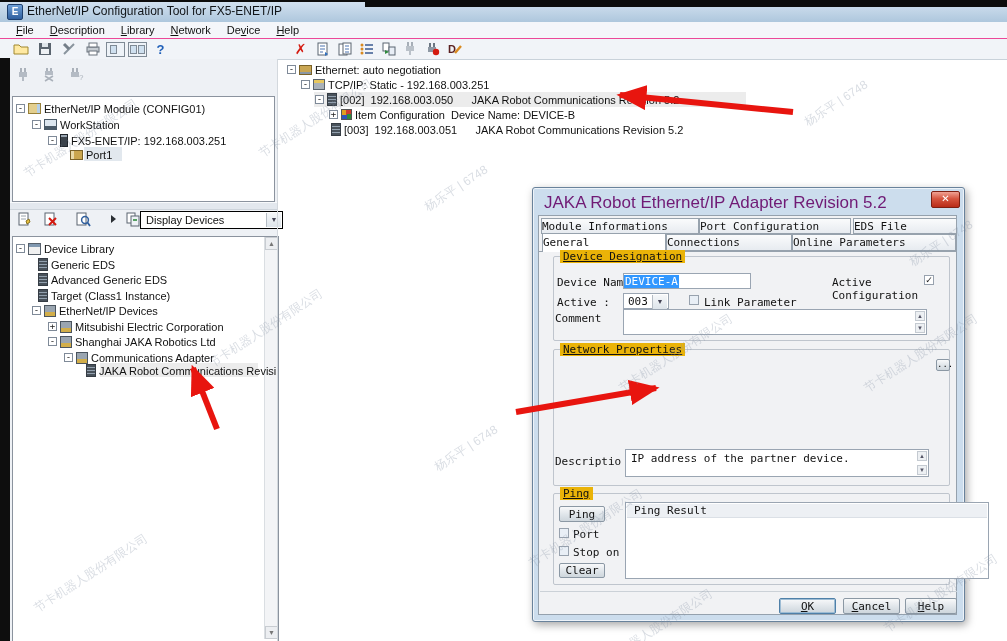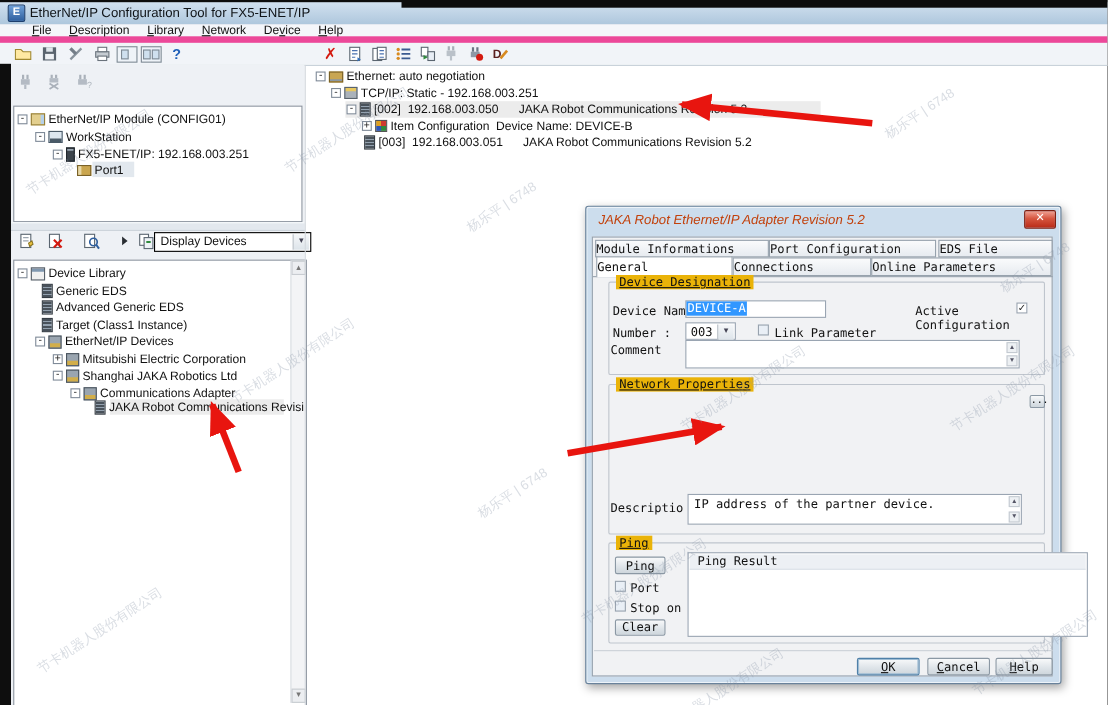--- a/index.html
+++ b/index.html
@@ -8,21 +8,21 @@
   .abs{position:absolute;}
   .mono{font-family:"DejaVu Sans Mono","Liberation Mono",monospace;font-size:11px;}
   .u{text-decoration:underline;}
   
   .titlebar{left:0;top:0;width:1007px;height:22px;background:linear-gradient(#d5e3f1,#aec7dd);border-bottom:1px solid #8ea9c1;}
   .app-icon{left:7px;top:4px;width:14px;height:14px;background:linear-gradient(#6fa0d8,#2f5f9e);border:1px solid #1d3f6e;border-radius:2px;color:#fff;font-size:10px;line-height:13px;text-align:center;font-weight:bold;}
   .title-text{left:27px;top:4px;font-size:12px;color:#101418;}
   .blk-top{left:365px;top:0;width:642px;height:7px;background:#0c0c0c;}
   .blk-hair{left:0;top:0;width:1007px;height:2px;background:#0c0c0c;}
   .blk-left{left:0;top:58px;width:10px;height:583px;background:#0e0e0e;}
-  .menubar{left:0;top:22px;width:1007px;height:17px;background:#f4f6fa;border-bottom:6px solid #ec4899;display:flex;align-items:center;padding-left:21px;box-sizing:border-box;}
+  .menubar{left:0;top:22px;width:1007px;height:17px;background:#f4f6fa;border-bottom:1px solid #ec4899;display:flex;align-items:center;padding-left:8px;box-sizing:border-box;}
   .menu-item{padding:1px 8px;white-space:pre;}
   .toolbar{left:0;top:39px;width:1007px;height:20px;background:#f1f4f8;border-bottom:1px solid #c9d2da;}
   .tbi{position:absolute;top:2px;width:17px;height:16px;display:flex;align-items:center;justify-content:center;}
   .tbi svg{display:block;}
   .winbtn{border:1px solid #7f8a95;background:#eef3f8;width:17px;height:13px;top:3px;}
   .winbtn .inner{background:#cfe0ef;border:1px solid #7f8a95;}
   
   .left-bg{left:10px;top:59px;width:267px;height:582px;background:#eef1f5;}
   .net-box{left:12px;top:96px;width:261px;height:104px;background:#fff;border:1px solid #8b939e;}
   .splitter{left:10px;top:202px;width:267px;height:6px;background:#e3e8ee;border-top:1px solid #f8fafc;border-bottom:1px solid #cdd4db;}
@@ -45,21 +45,21 @@
   .ic-eth{width:13px;height:10px;background:#c9a653;border:1px solid #7a6228;box-shadow:inset 0 -2px #8a97a4;}
   .ic-tcp{width:12px;height:11px;background:#aab2ba;border:1px solid #5a646e;box-shadow:inset 0 3px #e8c860;}
   .ic-gear{width:11px;height:11px;background:conic-gradient(#cf3a30 0 90deg,#2f8a3c 0 180deg,#2d55b8 0 270deg,#dfa020 0);border:1px solid #555;}
   .ic-lib{width:13px;height:12px;background:#f0f0f0;border:1px solid #57606a;box-shadow:inset 0 3px #8098b0;}
   .ic-vendor{width:12px;height:12px;background:#9aa5b0;border:1px solid #4a545e;box-shadow:inset 0 -4px #d2ae4a;}
   .hl{position:absolute;background:#ececec;z-index:1;}
   .hl-sel{position:absolute;background:#e2e8ee;z-index:1;}
   
   .dialog{left:532px;top:187px;width:431px;height:433px;background:#ccdded;border:1px solid #69829b;border-radius:3px;
     box-shadow:2px 3px 9px rgba(0,0,0,.35), inset 0 0 0 1px rgba(255,255,255,.65);z-index:10;}
-  .dlg-title{position:absolute;left:11px;top:5px;font-size:12px;color:#c2410c;font-style:italic;}
+  .dlg-title{position:absolute;left:11px;top:5px;font-size:17px;color:#701a75;}
   .dlg-close{position:absolute;left:398px;top:3px;width:27px;height:15px;background:linear-gradient(#f0a294,#d6553f 45%,#b92b18);border:1px solid #7e1f12;border-radius:2px;color:#fff;font-size:10px;line-height:13px;text-align:center;font-weight:bold;}
   .dlg-body{position:absolute;left:5px;top:27px;width:419px;height:400px;background:#f1f2f4;border:1px solid #95a1ad;box-sizing:border-box;}
   .tab{position:absolute;box-sizing:border-box;background:linear-gradient(#fafbfc,#e7ebf0);border:1px solid #97a2ad;text-align:left;font-family:"DejaVu Sans Mono",monospace;font-size:11px;line-height:15px;z-index:3;}
   .tab-active{background:#fff;z-index:5;line-height:18px;border-bottom:none;}
   .tabline{position:absolute;left:6px;top:63px;width:418px;height:1px;background:#97a2ad;z-index:2;}
   .grp{position:absolute;border:1px solid #bfc5cd;border-radius:2px;}
   .legend{position:absolute;background:#eab308;padding:0 3px;z-index:6;text-decoration:underline;}
   .lbl{position:absolute;}
   .field{position:absolute;background:#fff;border:1px solid #9aa5b2;box-sizing:border-box;}
   .sel-text{background:#3197ff;color:#fff;padding:0 1px;}
@@ -291,21 +291,21 @@
     <div class="tab tab-active" style="left:9px;top:45px;width:124px;height:19px">General</div>
     <div class="tab" style="left:133px;top:46px;width:126px;height:17px">Connections</div>
     <div class="tab" style="left:259px;top:46px;width:164px;height:17px">Online Parameters</div>
 
     <div class="grp" style="left:20px;top:68px;width:395px;height:83px"></div>
     <div class="legend mono" style="left:27px;top:62px">Device Designation</div>
     <div class="lbl mono" style="left:24px;top:88px">Device Name :</div>
     <div class="field" style="left:90px;top:85px;width:128px;height:16px;line-height:14px"><span class="sel-text mono">DEVICE-A</span></div>
     <div class="lbl mono" style="left:299px;top:88px">Active Configuration</div>
     <div class="cb" style="left:391px;top:87px">✓</div>
-    <div class="lbl mono" style="left:24px;top:108px">Number :</div>
+    <div class="lbl mono" style="left:24px;top:108px">Active :</div>
     <div class="field" style="left:90px;top:105px;width:46px;height:16px">
         <span class="mono" style="position:absolute;left:4px;top:1px">003</span>
         <span class="dd-btn">▼</span>
       </div>
     <div class="cb cb-lite" style="left:156px;top:107px"></div>
     <div class="lbl mono" style="left:171px;top:108px">Link Parameter</div>
     <div class="lbl mono" style="left:22px;top:124px">Comment</div>
     <div class="field" style="left:90px;top:121px;width:304px;height:26px">
       <span class="spin" style="right:1px;top:1px">▲</span>
       <span class="spin" style="right:1px;bottom:1px">▼</span>

